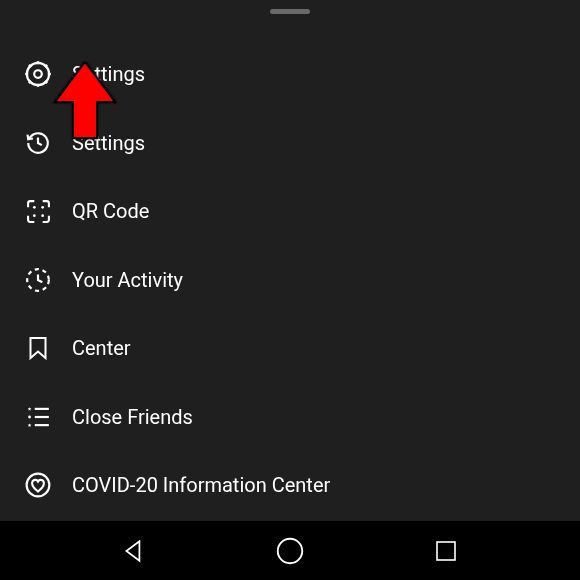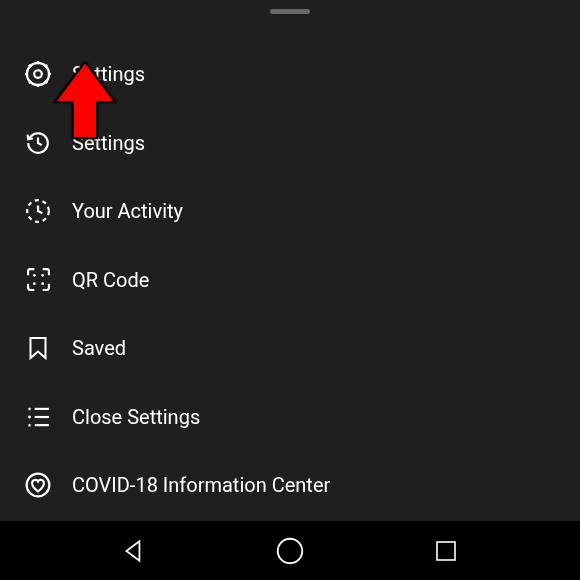--- a/index.html
+++ b/index.html
@@ -73,75 +73,75 @@
             <path d="M3 12 a9 9 0 1 0 2.6 -6.3 L3 8.5"></path>
             <polyline points="2.3,4.2 3,8.5 7.3,7.8"></polyline>
             <polyline points="12,7 12,12 15.5,14"></polyline>
           </svg>
       </span>
       <span>Settings</span>
     </div>
 
     <div class="item">
       <span class="icon-wrap">
-        <svg viewBox="0 0 24 24" width="26" height="26" fill="none" stroke="currentColor" stroke-width="2">
-            <circle cx="12" cy="12" r="10" stroke-dasharray="3.8 3.5"></circle>
-            <polyline points="12,7 12,12 16,14"></polyline>
-          </svg>
-      </span>
-      <span>Your Activity</span>
-    </div>
-
-    <div class="item">
-      <span class="icon-wrap">
         <svg viewBox="0 0 24 24" width="25" height="25" fill="none" stroke="currentColor" stroke-width="2">
             <path d="M2 8 V4 a2 2 0 0 1 2 -2 h4"></path>
             <path d="M16 2 h4 a2 2 0 0 1 2 2 v4"></path>
             <path d="M22 16 v4 a2 2 0 0 1 -2 2 h-4"></path>
             <path d="M8 22 H4 a2 2 0 0 1 -2 -2 v-4"></path>
             <circle cx="8" cy="8" r="1.3" fill="currentColor" stroke="none"></circle>
             <circle cx="16" cy="8" r="1.3" fill="currentColor" stroke="none"></circle>
             <circle cx="8" cy="16" r="1.3" fill="currentColor" stroke="none"></circle>
             <circle cx="16" cy="16" r="1.3" fill="currentColor" stroke="none"></circle>
           </svg>
       </span>
       <span>QR Code</span>
     </div>
 
     <div class="item">
       <span class="icon-wrap">
+        <svg viewBox="0 0 24 24" width="26" height="26" fill="none" stroke="currentColor" stroke-width="2">
+            <circle cx="12" cy="12" r="10" stroke-dasharray="3.8 3.5"></circle>
+            <polyline points="12,7 12,12 16,14"></polyline>
+          </svg>
+      </span>
+      <span>Your Activity</span>
+    </div>
+
+    <div class="item">
+      <span class="icon-wrap">
         <svg viewBox="0 0 24 24" width="24" height="26" fill="none" stroke="currentColor" stroke-width="2">
             <polygon points="4.5,2 19.5,2 19.5,22 12,15.5 4.5,22"></polygon>
           </svg>
       </span>
-      <span>Saved</span>
+      <span>Center</span>
     </div>
 
     <div class="item">
       <span class="icon-wrap">
         <svg viewBox="0 0 24 24" width="26" height="26" fill="none" stroke="currentColor" stroke-width="2">
             <path d="M4.2 2.9 l0.5 1.1 1.2 0.1 -0.9 0.8 0.3 1.2 -1.1 -0.6 -1.1 0.6 0.3 -1.2 -0.9 -0.8 1.2 -0.1 z" fill="currentColor" stroke="none"></path>
             <path d="M4.2 17.9 l0.5 1.1 1.2 0.1 -0.9 0.8 0.3 1.2 -1.1 -0.6 -1.1 0.6 0.3 -1.2 -0.9 -0.8 1.2 -0.1 z" fill="currentColor" stroke="none"></path>
             <circle cx="4.2" cy="12" r="1.3" fill="currentColor" stroke="none"></circle>
             <line x1="9" y1="4.5" x2="22" y2="4.5"></line>
             <line x1="9" y1="12" x2="22" y2="12"></line>
             <line x1="9" y1="19.5" x2="22" y2="19.5"></line>
           </svg>
       </span>
-      <span>Close Settings</span>
+      <span>Close Friends</span>
     </div>
 
     <div class="item">
       <span class="icon-wrap">
         <svg viewBox="0 0 24 24" width="26" height="26" fill="none" stroke="currentColor" stroke-width="2">
             <circle cx="12" cy="12" r="10.5"></circle>
             <path d="M12 18 C7 14 5.5 11 7 8.5 a3 3 0 0 1 5 0.3 a3 3 0 0 1 5 -0.3 C18.5 11 17 14 12 18 z"></path>
           </svg>
       </span>
-      <span>COVID-18 Information Center</span>
+      <span>COVID-20 Information Center</span>
     </div>
 
   </div>
 </div>
 
 <svg id="arrow" width="64" height="78" viewBox="0 0 64 78">
   <polygon points="32,0 62,40 44,40 44,76 20,76 20,40 2,40" fill="#fd0100" stroke="#000" stroke-width="2"></polygon>
 </svg>
 
 <div class="navbar">

